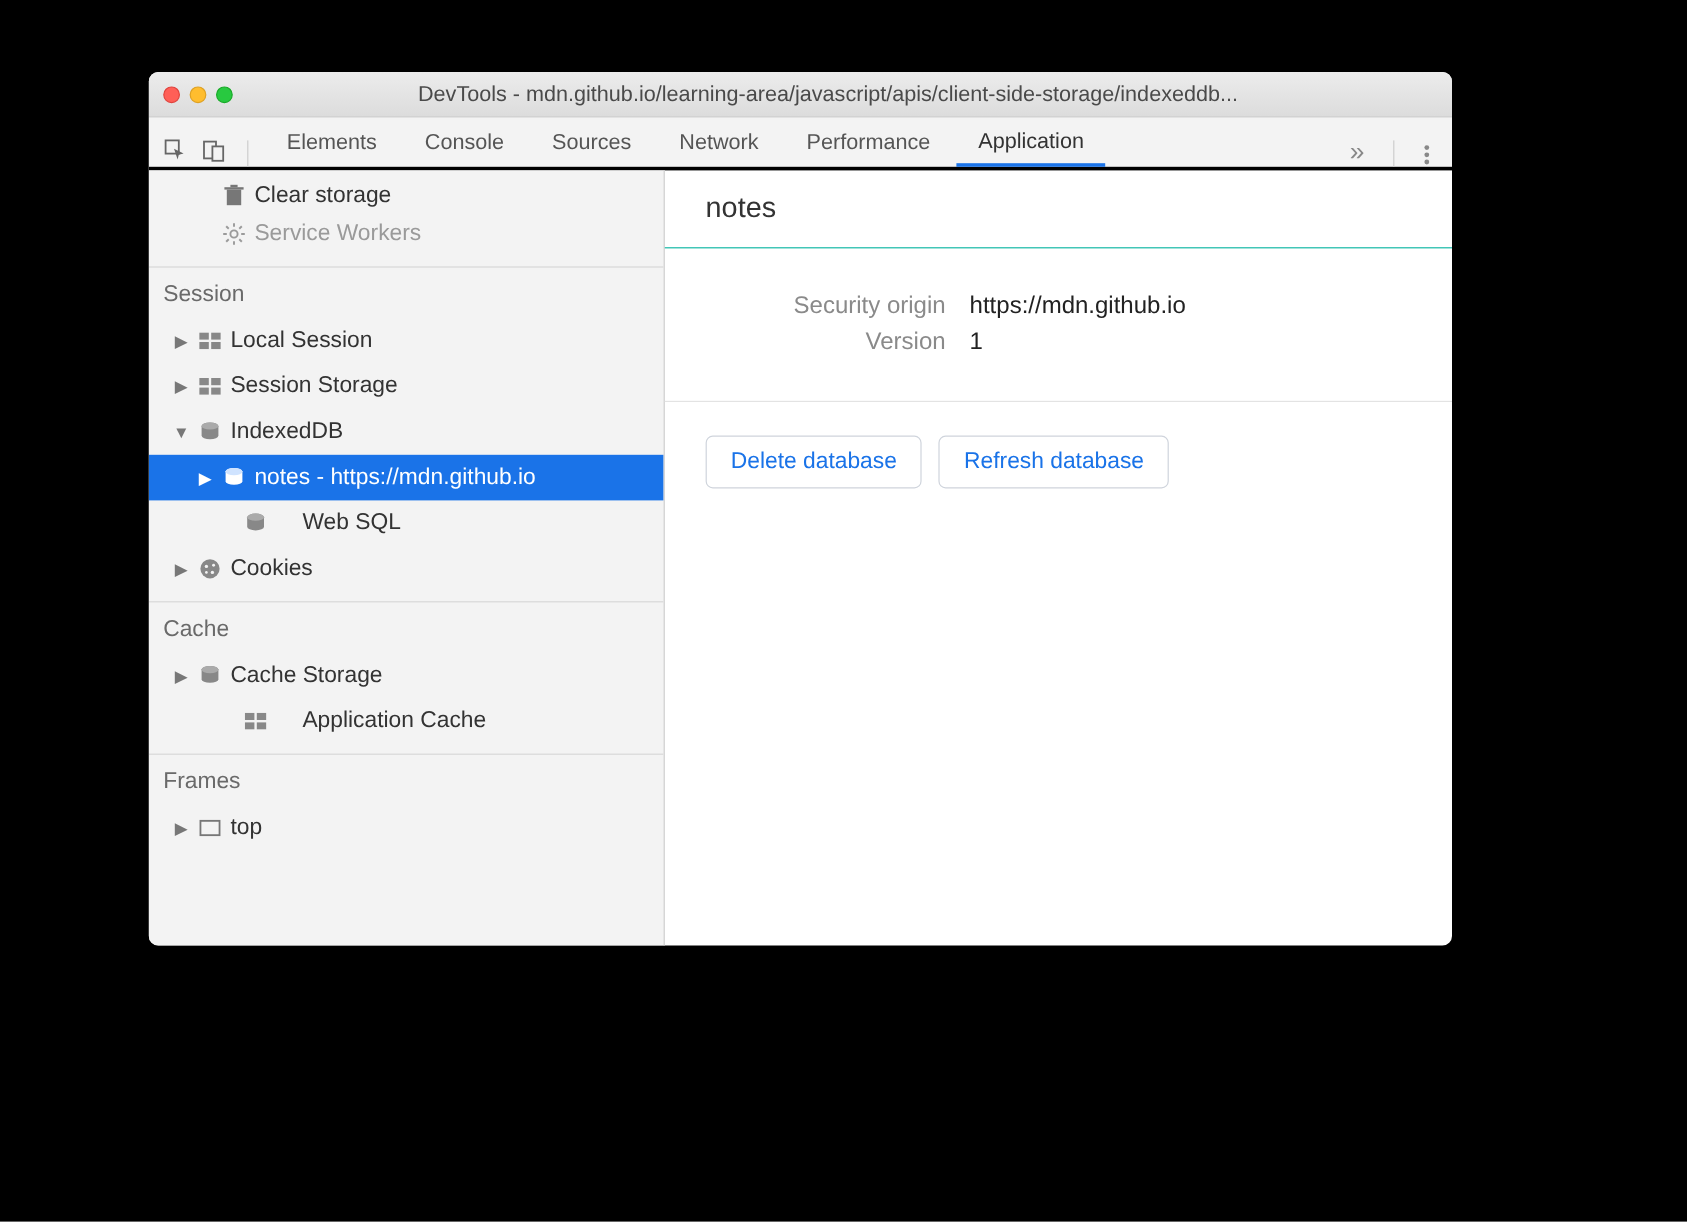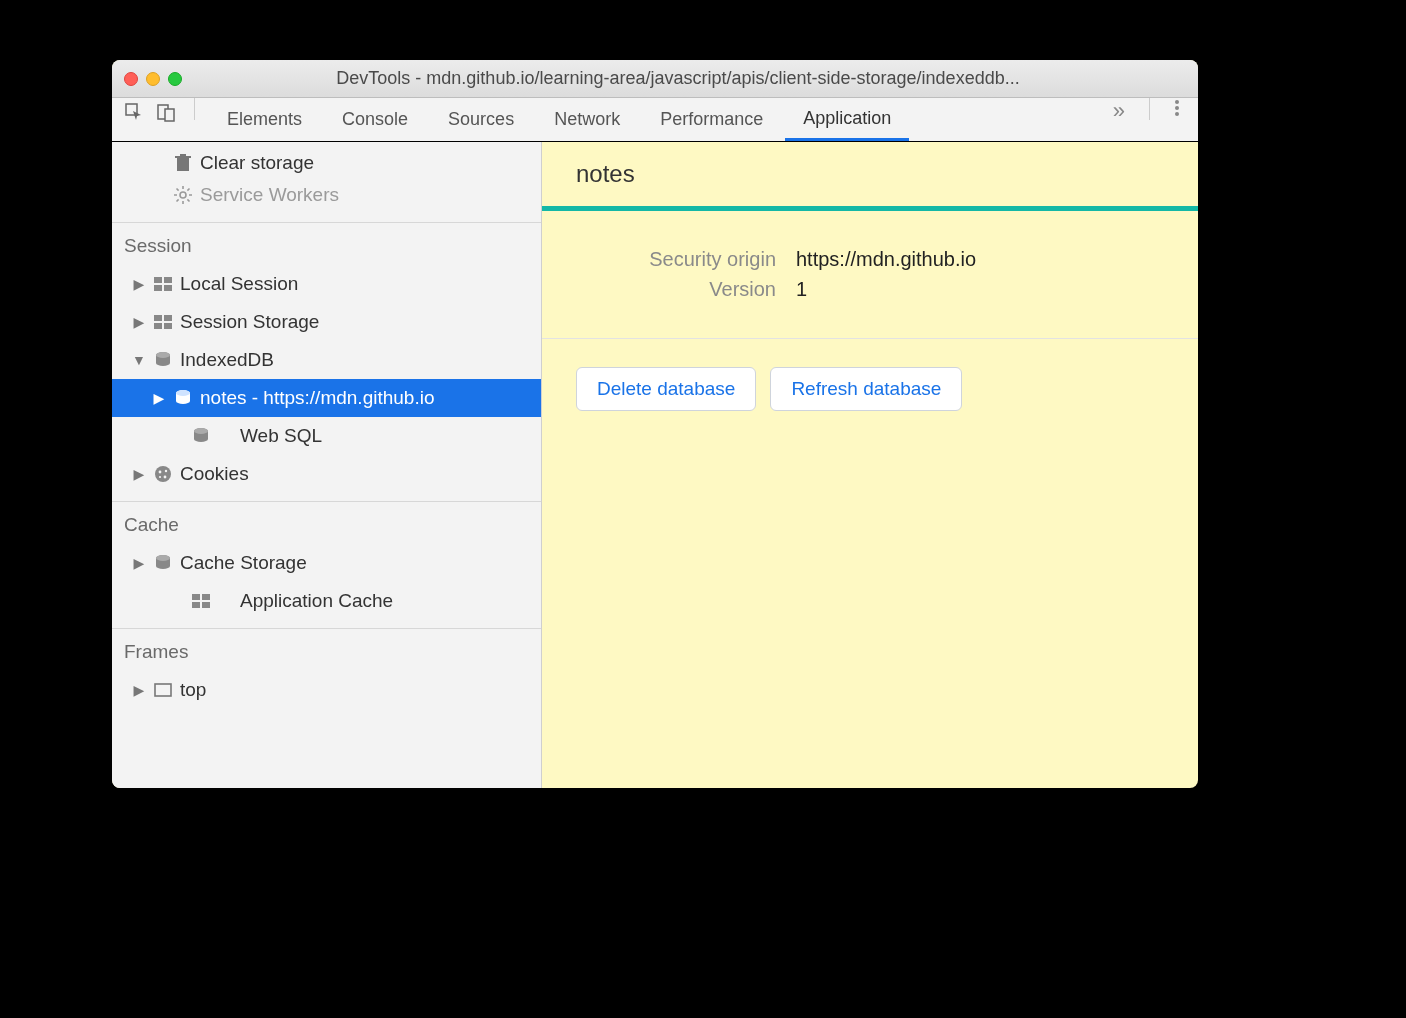--- a/index.html
+++ b/index.html
@@ -7,25 +7,25 @@
     background: #000;
     width: 1406px;
     height: 1018px;
     font-family: "Helvetica Neue", Arial, sans-serif;
     display: flex;
     align-items: flex-start;
     justify-content: flex-start;
   }
   .window {
     position: absolute;
-    left: 112px;
+    left: 124px;
     top: 60px;
     width: 1086px;
     height: 728px;
-    background: #fef9c3;
+    background: #ffffff;
     border-radius: 8px;
     box-shadow: 0 20px 60px rgba(0,0,0,0.6);
     overflow: hidden;
     display: flex;
     flex-direction: column;
   }
   
   .titlebar {
     height: 38px;
     background: linear-gradient(#ececec, #dcdcdc);
@@ -39,23 +39,23 @@
   .dot { width: 14px; height: 14px; border-radius: 50%; }
   .dot.red { background:#ff5f57; border:1px solid #e0443e; }
   .dot.yellow { background:#ffbd2e; border:1px solid #dea123; }
   .dot.green { background:#28c940; border:1px solid #1aab29; }
   .title { flex:1; text-align:center; color:#4a4a4a; font-size:18px; white-space:nowrap; overflow:hidden; text-overflow:ellipsis; padding:0 30px 0 0; }
 
   
   .toolbar {
     height: 44px;
     background:#f3f3f3;
-    border-bottom:1px solid #000000;
+    border-bottom:3px solid #000000;
     display:flex;
-    align-items:flex-start;
+    align-items:flex-end;
     padding:0 8px;
     gap:4px;
   }
   .toolbar .tbicon { width:28px; height:28px; display:flex; align-items:center; justify-content:center; color:#555; }
   .toolbar .sep { width:1px; height:22px; background:#ccc; margin:0 10px; }
   .tabs { display:flex; align-items:stretch; height:100%; gap:4px; flex:1; }
   .tab { display:flex; align-items:center; padding:0 18px; color:#555; font-size:18px; cursor:pointer; }
   .tab.active { color:#333; border-bottom:3px solid #1a73e8; }
   .toolbar .overflow { color:#888; font-size:22px; padding:0 10px; }
   .toolbar .menu-dots { color:#888; padding:0 10px; }
@@ -81,21 +81,21 @@
   .tree-row.depth1 { padding-left:20px; }
   .tree-row.depth2 { padding-left:40px; }
   .tree-row.depth2b { padding-left:36px;gap:28px; }
   .tree-row.selected { background:#1a73e8; color:#fff; }
   .tree-row.selected .ic, .tree-row.selected .arrow { color:#fff; }
   .tree-row.noarrow .arrow { visibility:hidden; }
   .top-items .tree-row { padding-left:40px; }
 
   
   .detail { flex:1; display:flex; flex-direction:column; }
-  .detail-header { padding:18px 34px; border-bottom:5px solid #14b8a6; font-size:24px; color:#333; }
+  .detail-header { padding:18px 34px; border-bottom:1px solid #14b8a6; font-size:24px; color:#333; }
   .kv-block { padding:30px 34px 30px 34px; border-bottom:1px solid #e3e3e3; }
   .kv-row { display:flex; gap:20px; margin:7px 0; font-size:20px; }
   .kv-row .k { width:200px; text-align:right; color:#8a8a8a; }
   .kv-row .v { color:#222; }
   .btn-row { padding:28px 34px; display:flex; gap:14px; }
   .btn {
     border:1px solid #cfd4dc; background:#fff; color:#1a73e8;
     border-radius:6px; padding:10px 20px; font-size:19px; cursor:pointer;
   }
 

